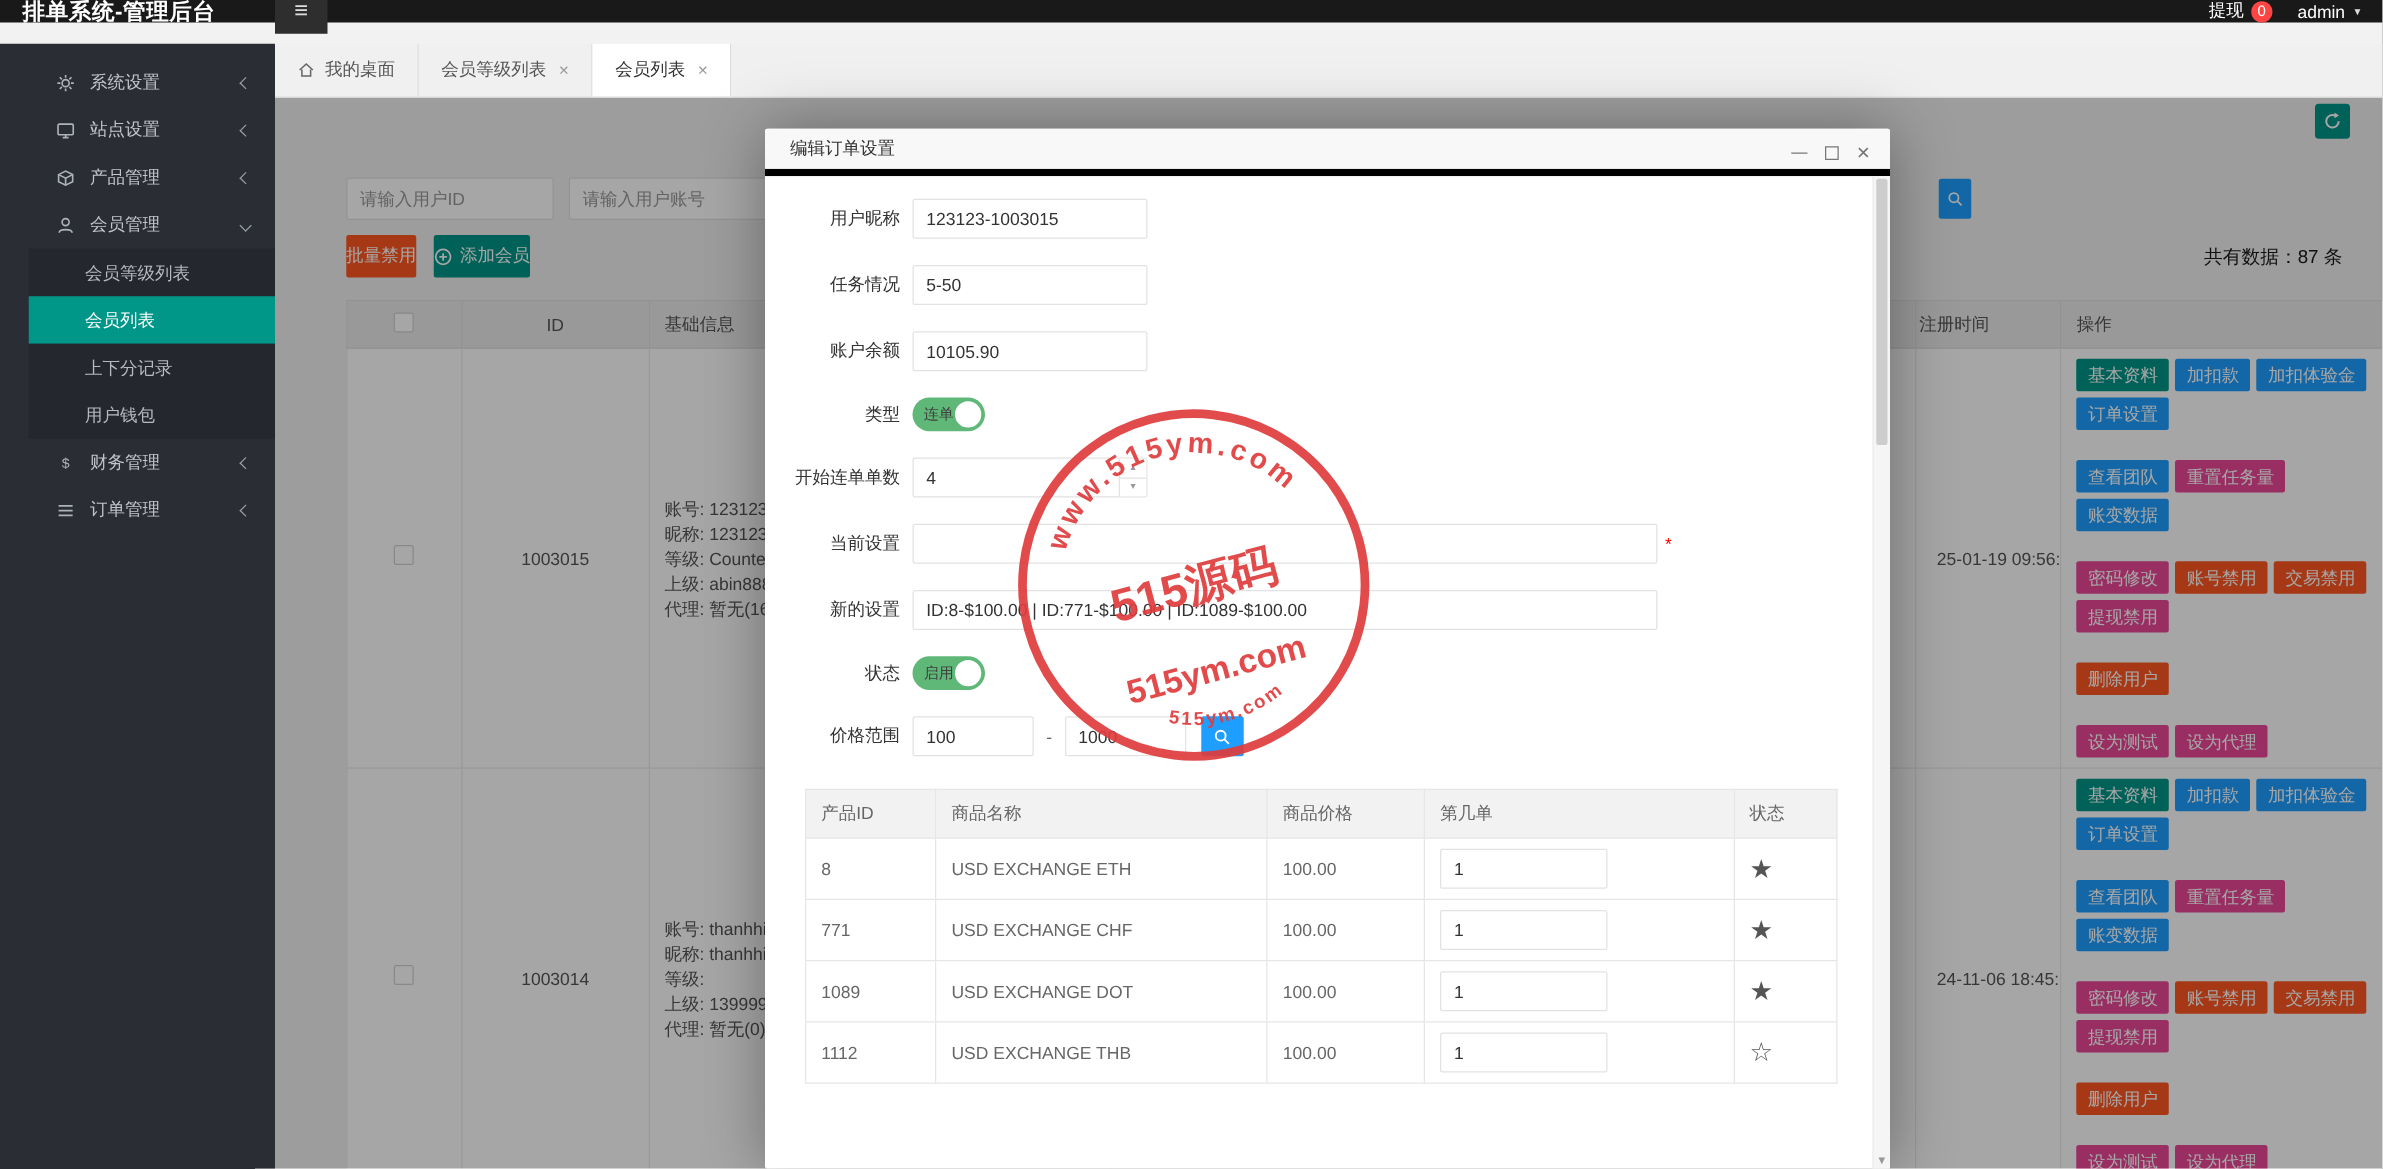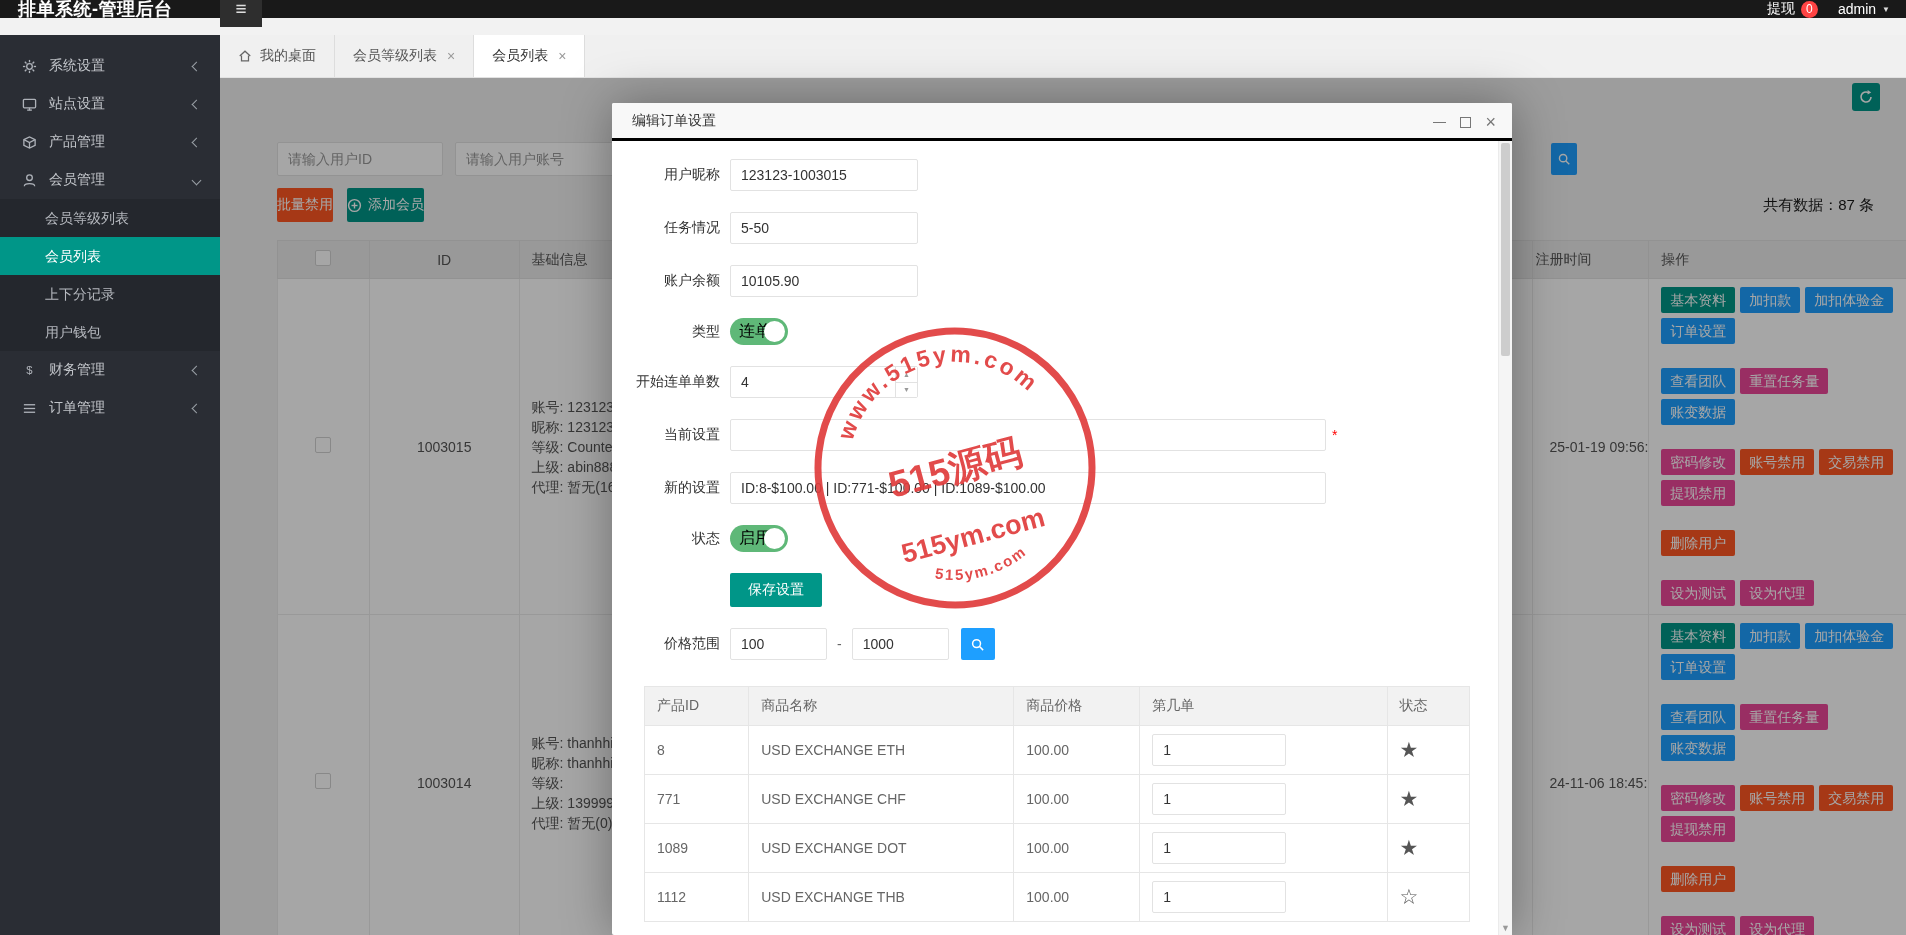--- a/index.html
+++ b/index.html
@@ -16,21 +16,21 @@
                justify-content:center; font-size:19px; cursor:pointer; }
   .topbar-right { margin-left:auto; display:flex; align-items:center; gap:20px; padding-right:16px; }
   .withdraw { display:flex; align-items:center; gap:6px; font-size:14px; cursor:pointer; }
   .badge { background:#f44; min-width:17px; height:17px; border-radius:9px; font-size:12px; line-height:17px;
            text-align:center; padding:0 4px; }
   .user { display:flex; align-items:center; gap:6px; font-size:14px; cursor:pointer; }
   .caret { font-size:8px; color:#ddd; }
 
   
   .sidebar { position:absolute; top:35px; left:0; bottom:0; width:220px; background:#2a2d34; z-index:5; padding-top:12px; }
-  .sidebar ul { list-style:none; }
+  .sidebar ul { list-style:none;padding-left:23px; }
   .side-item { height:38px; display:flex; align-items:center; color:#c2c5ca; font-size:14px; padding:0 20px 0 22px; cursor:pointer; }
   .s-icon { width:17px; margin-right:10px; display:inline-flex; align-items:center; color:#aeb2b9; }
   .s-label { flex:1; }
   .chev { width:7px; height:7px; border-top:1.5px solid #9aa0a6; border-left:1.5px solid #9aa0a6; display:inline-block; }
   .chev.left { transform:rotate(-45deg); }
   .chev.down { transform:rotate(225deg); }
   .side-sub { height:38px; line-height:38px; padding-left:45px; color:#b6b9bf; font-size:14px; cursor:pointer; background:#24272d; }
   .side-sub.active { background:#009688; color:#fff; }
 
   
@@ -76,36 +76,36 @@
   .op-group { display:flex; flex-wrap:wrap; gap:5px; margin-bottom:24px; max-width:246px; }
   .op-group:last-child { margin-bottom:0; }
   .op-btn { height:26px; line-height:26px; padding:0 9px; font-size:14px; color:#fff; border:none;
             border-radius:2px; white-space:nowrap; }
   .c-green { background:#009688; } .c-blue { background:#1E9FFF; }
   .c-orange { background:#ec4899; } .c-red { background:#FF5722; }
 
   
   .modal { position:absolute; left:612px; top:103px; width:900px; height:832px; background:#fff; z-index:100;
            border-radius:2px; box-shadow:1px 1px 50px rgba(0,0,0,.35); }
-  .modal-header { height:38px; background:#f8f8f8; border-bottom:3px solid #000000; display:flex; align-items:center;
+  .modal-header { height:38px; background:#f8f8f8; border-bottom:6px solid #000000; display:flex; align-items:center;
                   padding-left:20px; position:relative; border-radius:2px 2px 0 0; }
   .modal-title { font-size:14px; color:#333; }
   .win-controls { position:absolute; right:16px; top:0; height:38px; display:flex; align-items:center; gap:14px; }
   .wc-min { width:13px; height:0; border-top:1.5px solid #777; display:inline-block; cursor:pointer; }
   .wc-max { width:11px; height:11px; border:1.5px solid #777; display:inline-block; cursor:pointer; }
   .wc-close { font-size:18px; color:#777; line-height:1; cursor:pointer; }
   .modal-body { position:absolute; top:38px; left:0; right:14px; bottom:0; overflow:hidden; padding-top:18px; }
   .m-form-row { display:flex; align-items:center; margin-bottom:21px; }
   .m-label { width:118px; text-align:right; padding-right:10px; font-size:14px; color:#333; flex:none; }
   .m-input { height:32px; border:1px solid #e2e2e2; border-radius:2px; padding:0 10px; font-size:14px; color:#333; background:#fff; }
   .w-sm { width:188px; } .w-lg { width:596px; } .w-xs { width:97px; }
   .required { color:#f00; margin-left:6px; font-size:14px; }
   .lay-switch { width:58px; height:27px; background:#5FB878; border-radius:14px; position:relative; display:flex;
                 align-items:center; cursor:pointer; }
-  .sw-text { color:#000000; font-size:16px; margin-left:9px; }
+  .sw-text { color:#404040; font-size:12px; margin-left:9px; }
   .sw-knob { position:absolute; right:3px; width:21px; height:21px; background:#fff; border-radius:50%; }
   .num-wrap { position:relative; width:188px; }
   .num-wrap .m-input { width:100%; }
   .spin { position:absolute; right:1px; top:1px; bottom:1px; width:22px; border-left:1px solid #e2e2e2;
           display:flex; flex-direction:column; background:#fff; }
   .spin span { flex:1; display:flex; align-items:center; justify-content:center; font-size:7px; color:#999; cursor:pointer; }
   .spin span:first-child { border-bottom:1px solid #e2e2e2; }
   .save-btn { height:34px; padding:0 18px; background:#009688; color:#fff; border:none; border-radius:2px; font-size:14px; }
   .dash { margin:0 10px; color:#666; font-size:14px; }
   .mag-btn { width:34px; height:32px; background:#1E9FFF; border:none; border-radius:2px; margin-left:12px; color:#fff;
@@ -427,24 +427,20 @@
     <div class="m-form-row">
       <div class="m-label">新的设置</div>
       <input class="m-input w-lg" value="ID:8-$100.00 | ID:771-$100.00 | ID:1089-$100.00" style="">
     </div>
     <div class="m-form-row">
       <div class="m-label">状态</div>
       <div class="lay-switch">
         <span class="sw-text">启用</span>
         <span class="sw-knob"></span>
       </div>
-    </div>
-    <div class="m-form-row">
-      <div class="m-label"></div>
-      <button class="save-btn">保存设置</button>
     </div>
     <div class="m-form-row">
       <div class="m-label">价格范围</div>
       <input class="m-input w-xs" value="100" style="">
       <span class="dash">-</span>
       <input class="m-input w-xs" value="1000" style="">
       <button class="mag-btn">
         <svg viewBox="0 0 16 16" width="15" height="15" fill="none" stroke="currentColor" stroke-width="1.6">
           <circle cx="7" cy="7" r="4.2"></circle>
             <line x1="10.2" y1="10.2" x2="14" y2="14"></line>

